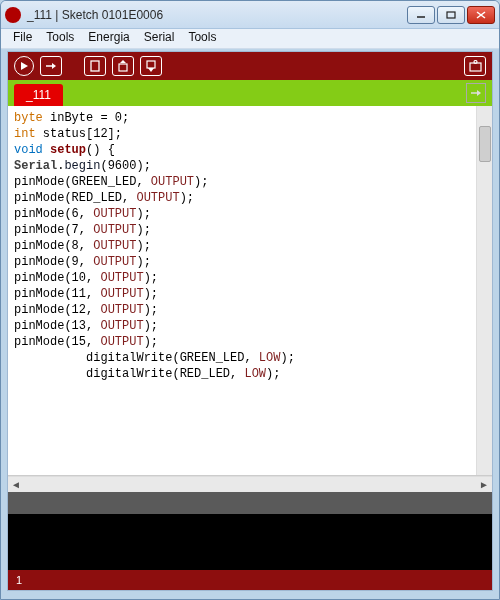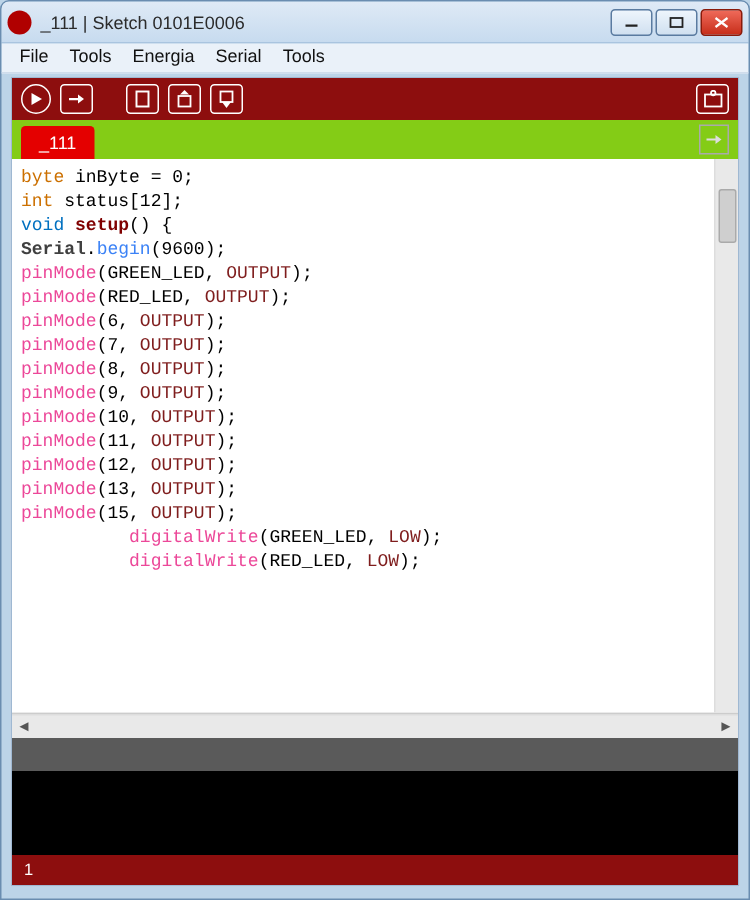--- a/index.html
+++ b/index.html
@@ -139,25 +139,25 @@
   .console { height:56px; background:#000; }
   .statusbar {
     height:20px; background:#8d0e0e;
     color:#fff; font-size:11px;
     display:flex; align-items:center;
     padding:0 8px;
   }
   .statusbar .s-spacer { flex:1; }
   
   .kw-type  { color: #cc7000; }
-  .kw-func  { color: #ec4899; }
+  .kw-func  { color: #000000; }
   .kw-ctrl  { color: #0070c0; font-weight:normal; }
   .kw-const { color: #7f1d1d; }
   .kw-setup { color: #800000; font-weight:bold; }
-  .kw-begin { color: #3b82f6; }
+  .kw-begin { color: #0f172a; }
   .kw-serial{ color: #404040; font-weight:bold; }
   .num , .plain { color:#000; }
   svg { display:block; }
 </style>
 </head>
 <body>
 
 <div class="titlebar">
   <div class="app-icon"></div>
   <div class="title-text">_111 | Sketch 0101E0006</div>

